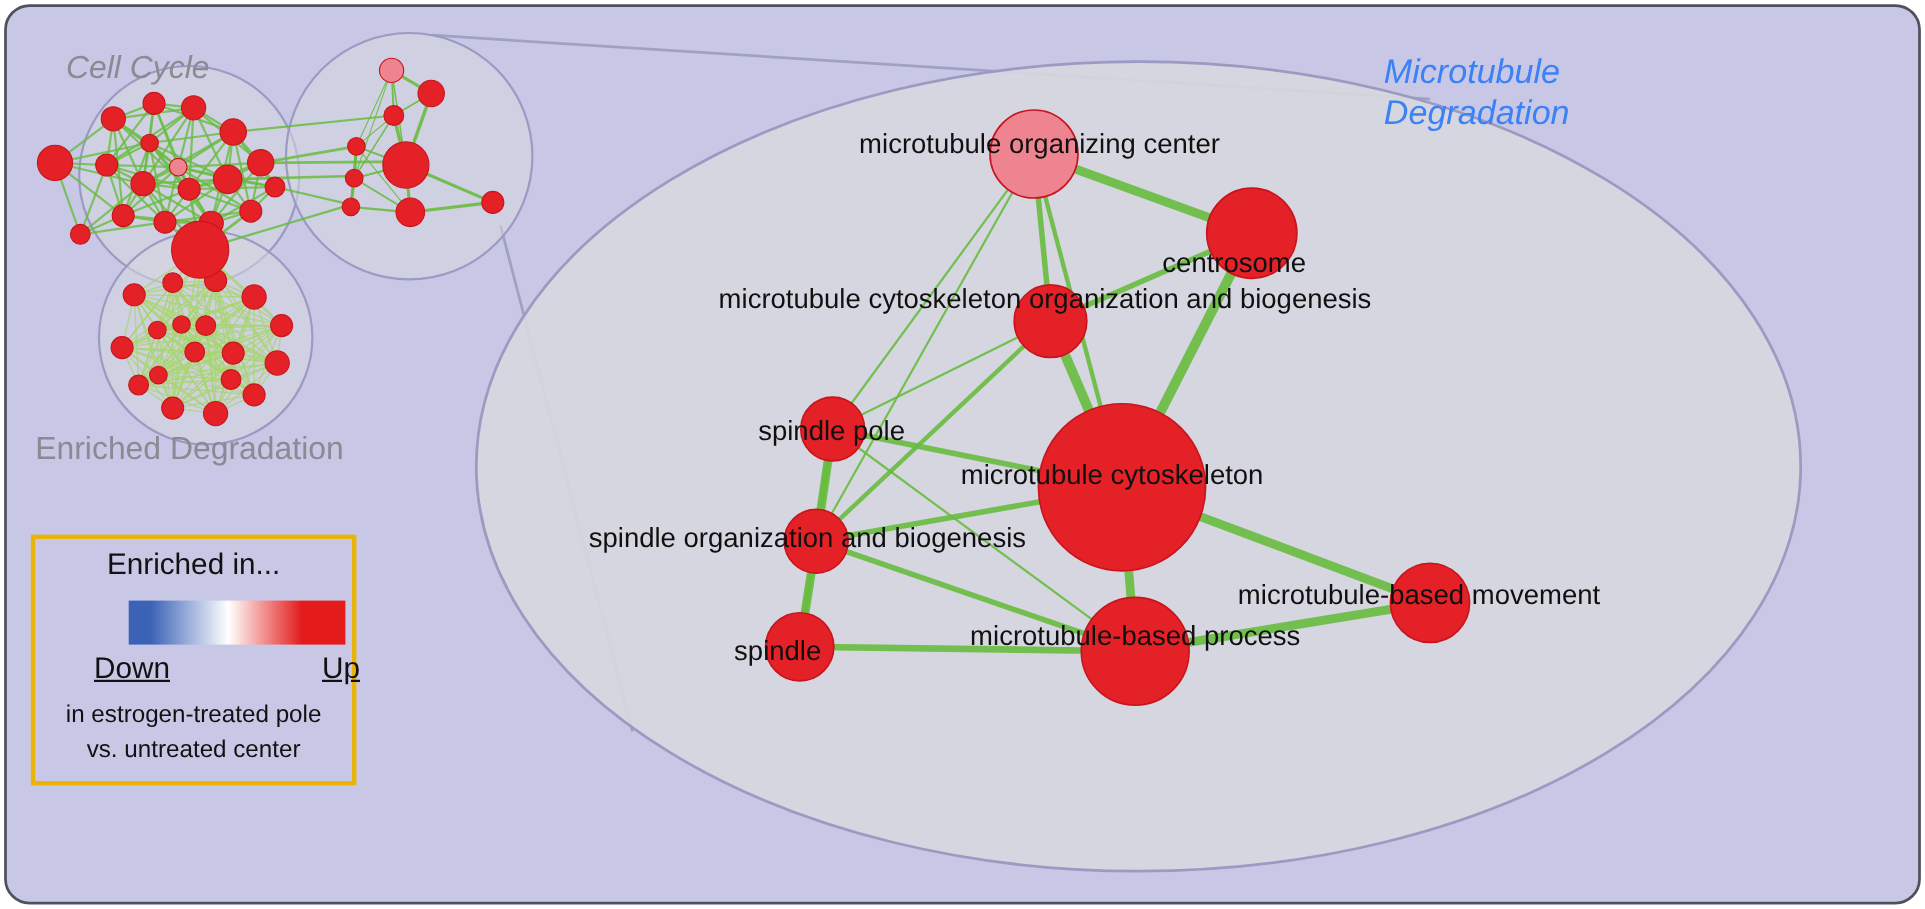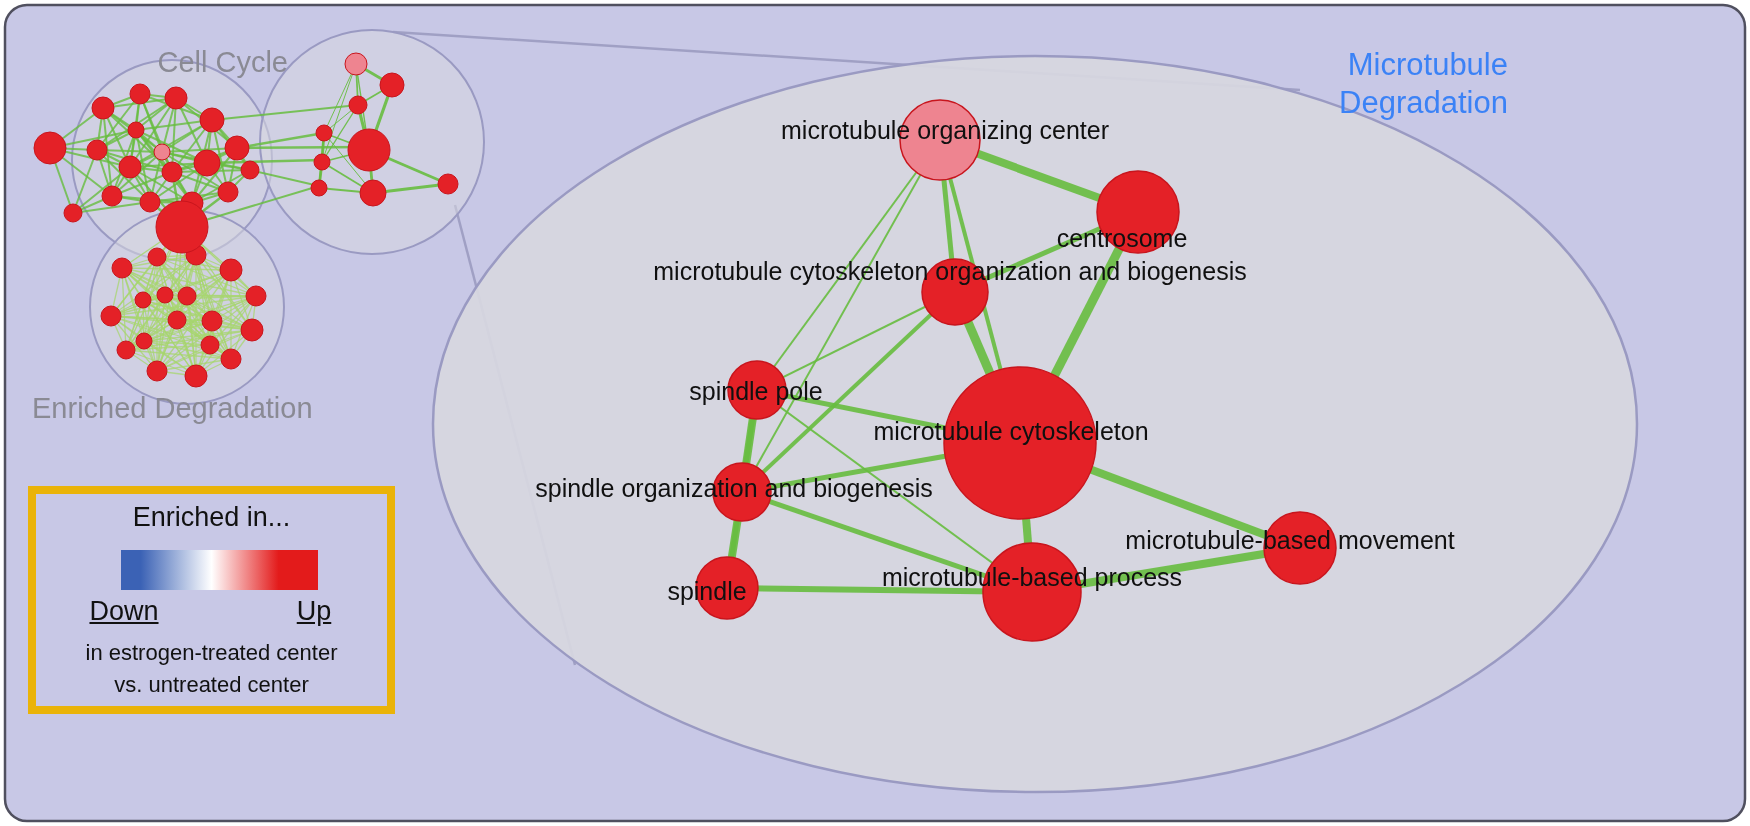--- a/index.html
+++ b/index.html
@@ -4,25 +4,25 @@
 <style>
   html,body{margin:0;padding:0;background:#ffffff;}
   .canvas{position:relative;width:1750px;height:826px;background:#ffffff;overflow:hidden;
           font-family:"Liberation Sans","DejaVu Sans",sans-serif;}
   svg{position:absolute;left:0;top:0;}
   svg text{font-family:"Liberation Sans","DejaVu Sans",sans-serif;}
   .overlay{position:absolute;left:0;top:0;width:100%;height:100%;pointer-events:none;}
   .lbl{position:absolute;white-space:nowrap;}
   .gray{color:#8a8a94;}
   .black{color:#3b82f6;}
-  .center{text-align:right;}
+  .center{text-align:left;font-style:italic;}
   .cluster-label{font-size:29px;}
   .title-label{font-size:31px;line-height:38px;}
-  .legend{position:absolute;left:28px;top:486px;width:367px;height:228px;
-          border:8px solid #eab308;box-sizing:border-box;padding-left:15px;}
+  .legend{position:absolute;left:28px;top:486px;width:296px;height:228px;
+          border:4px solid #eab308;box-sizing:border-box;padding-left:15px;}
   .legend-title{position:absolute;left:0;top:8px;width:100%;text-align:center;
                 font-size:27px;color:#111;}
   .legend-gradient{position:absolute;left:85px;top:56px;width:197px;height:40px;}
   .legend-end{position:absolute;top:102px;font-size:27px;color:#111;transform:translateX(-50%);text-decoration:underline;}
   .legend-sub{position:absolute;left:0;width:100%;text-align:center;font-size:22px;color:#111;}
 </style>
 </head>
 <body>
 
 <div class="canvas">
@@ -423,18 +423,18 @@
     <div class="lbl black center title-label" style="left:1258px;top:46px;width:250px;">
       <div>Microtubule</div>
       <div>Degradation</div>
     </div>
 
     <div class="legend">
       <div class="legend-title">Enriched in...</div>
       <div class="legend-gradient" style="background: linear-gradient(90deg, rgb(59, 98, 181) 0%, rgb(59, 98, 181) 10%, rgb(255, 255, 255) 46%, rgb(227, 27, 27) 80%, rgb(227, 27, 27) 100%);"></div>
       <span class="legend-end" style="left:88px;">Down</span>
       <span class="legend-end" style="left:278px;">Up</span>
-      <div class="legend-sub" style="top:146px;">in estrogen-treated center</div>
+      <div class="legend-sub" style="top:146px;">in estrogen-treated pole</div>
       <div class="legend-sub" style="top:178px;">vs. untreated center</div>
     </div>
 
   </div>
 </div>
 
 </body></html>

